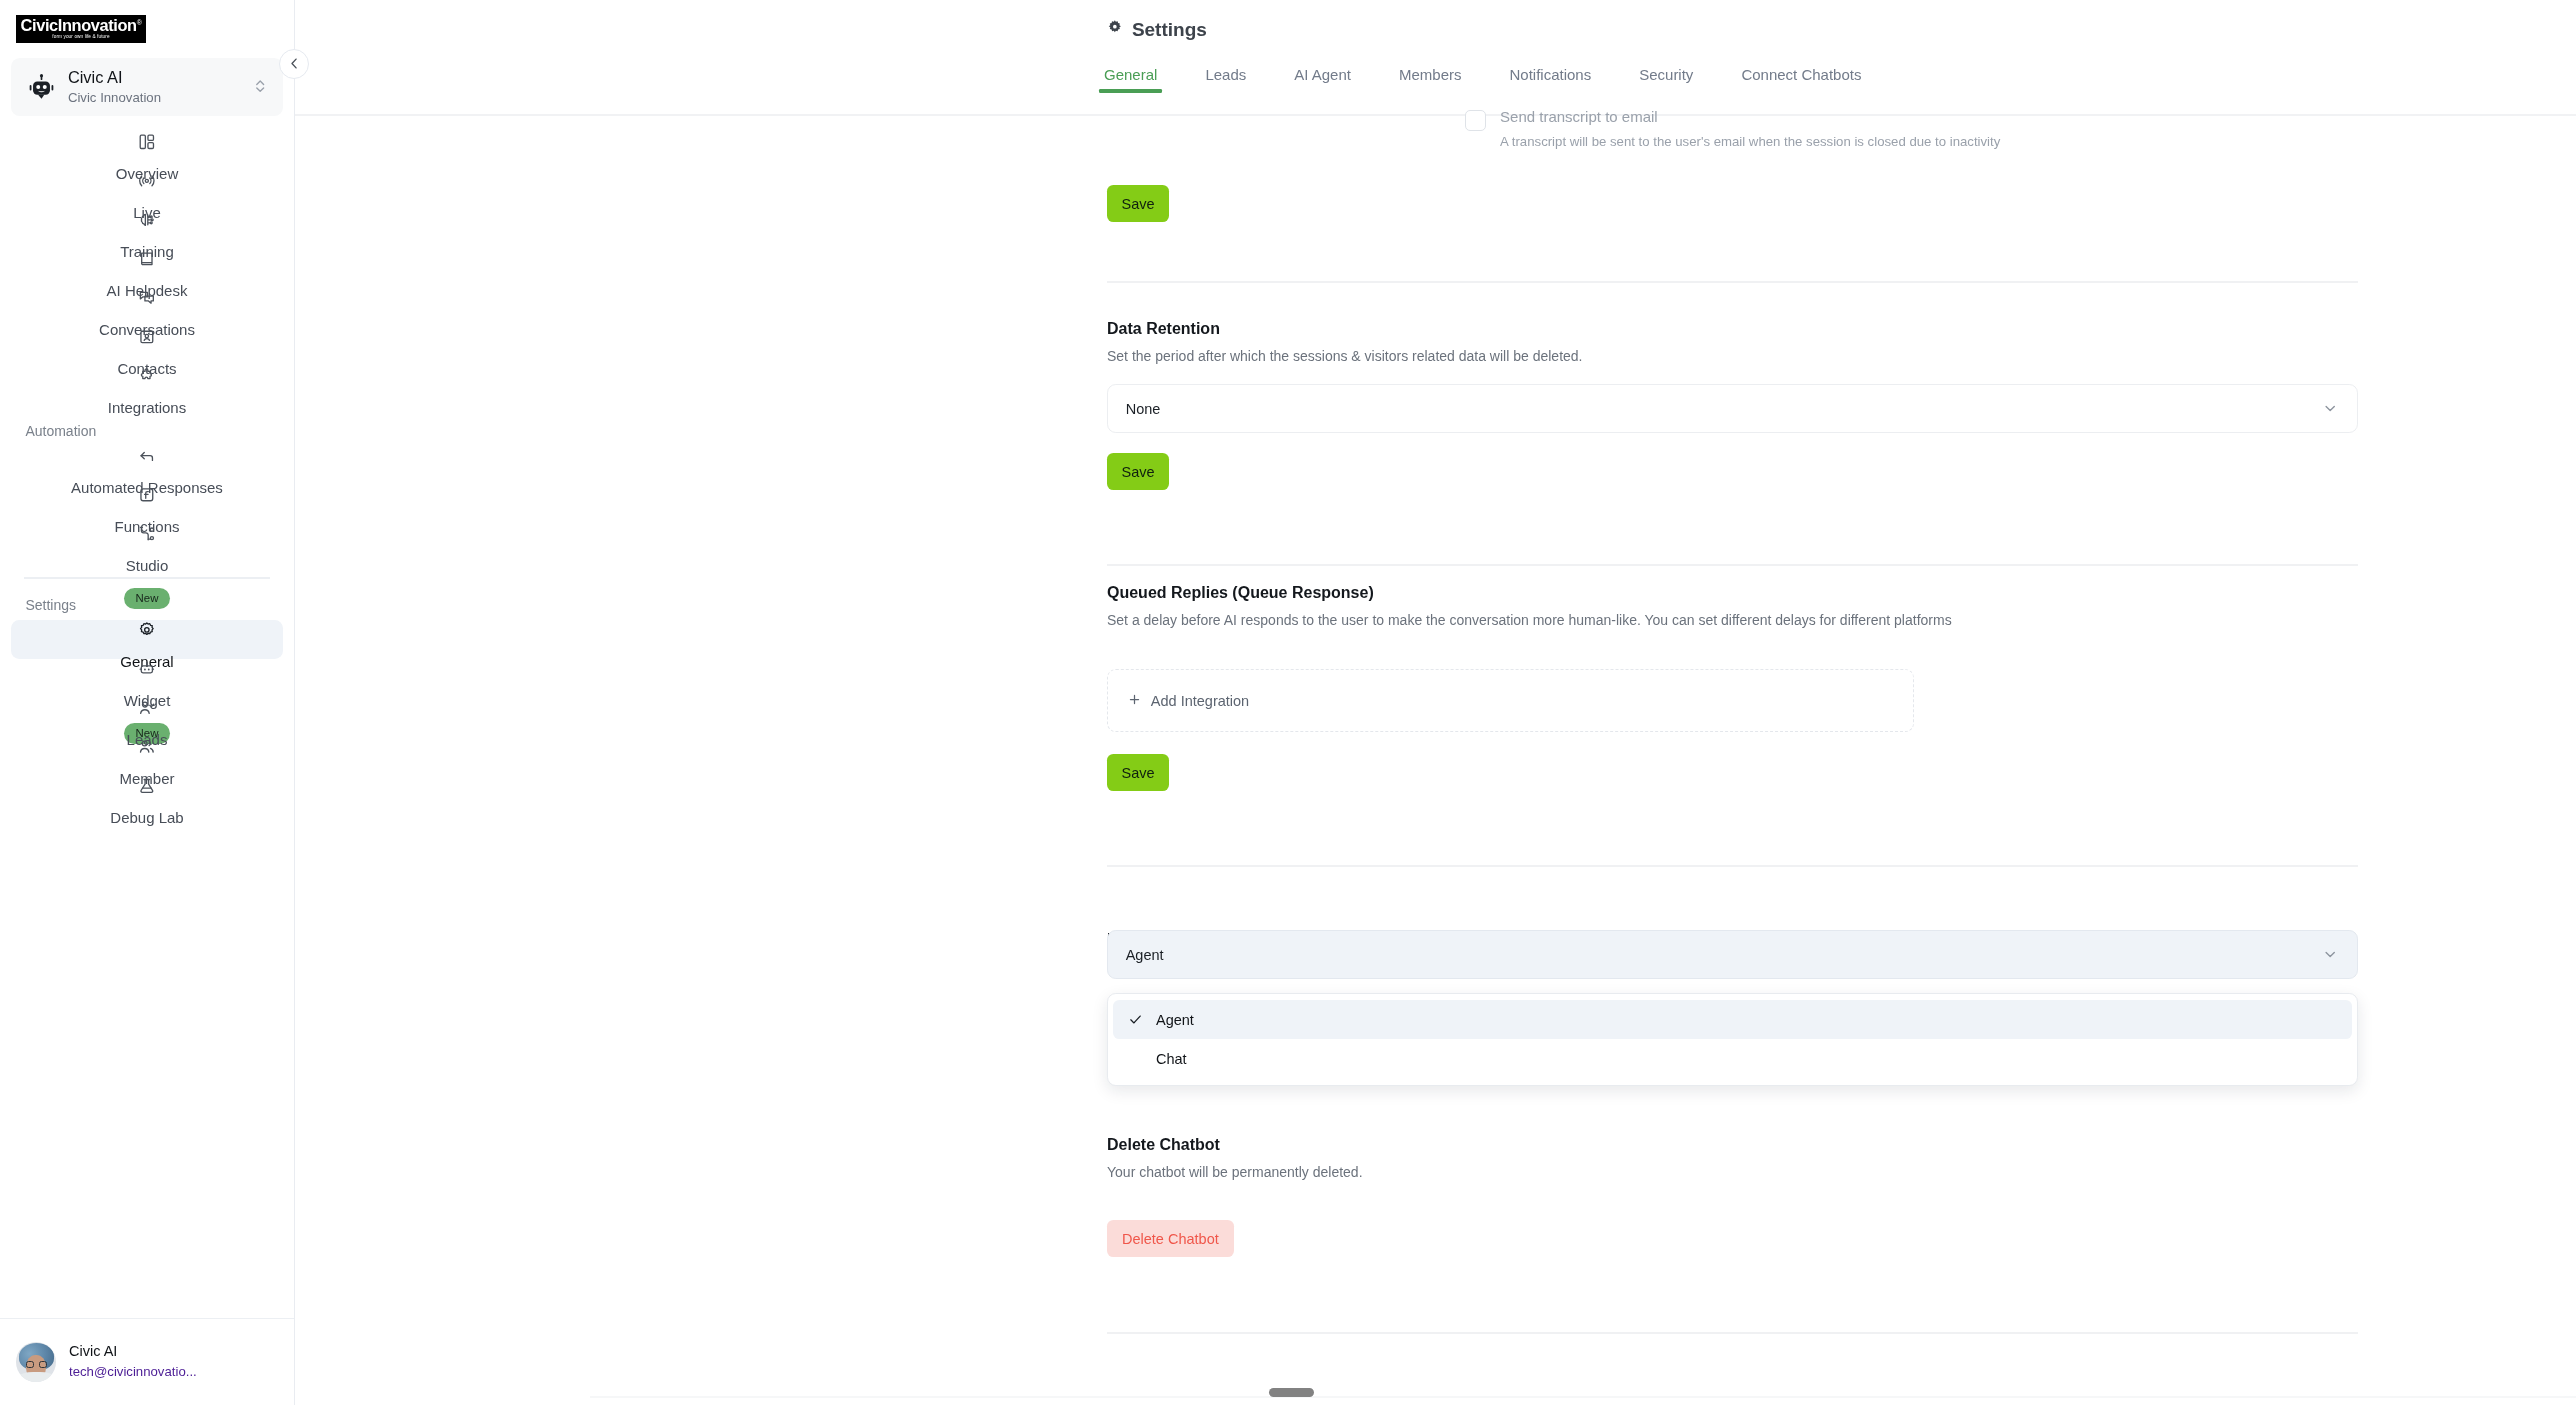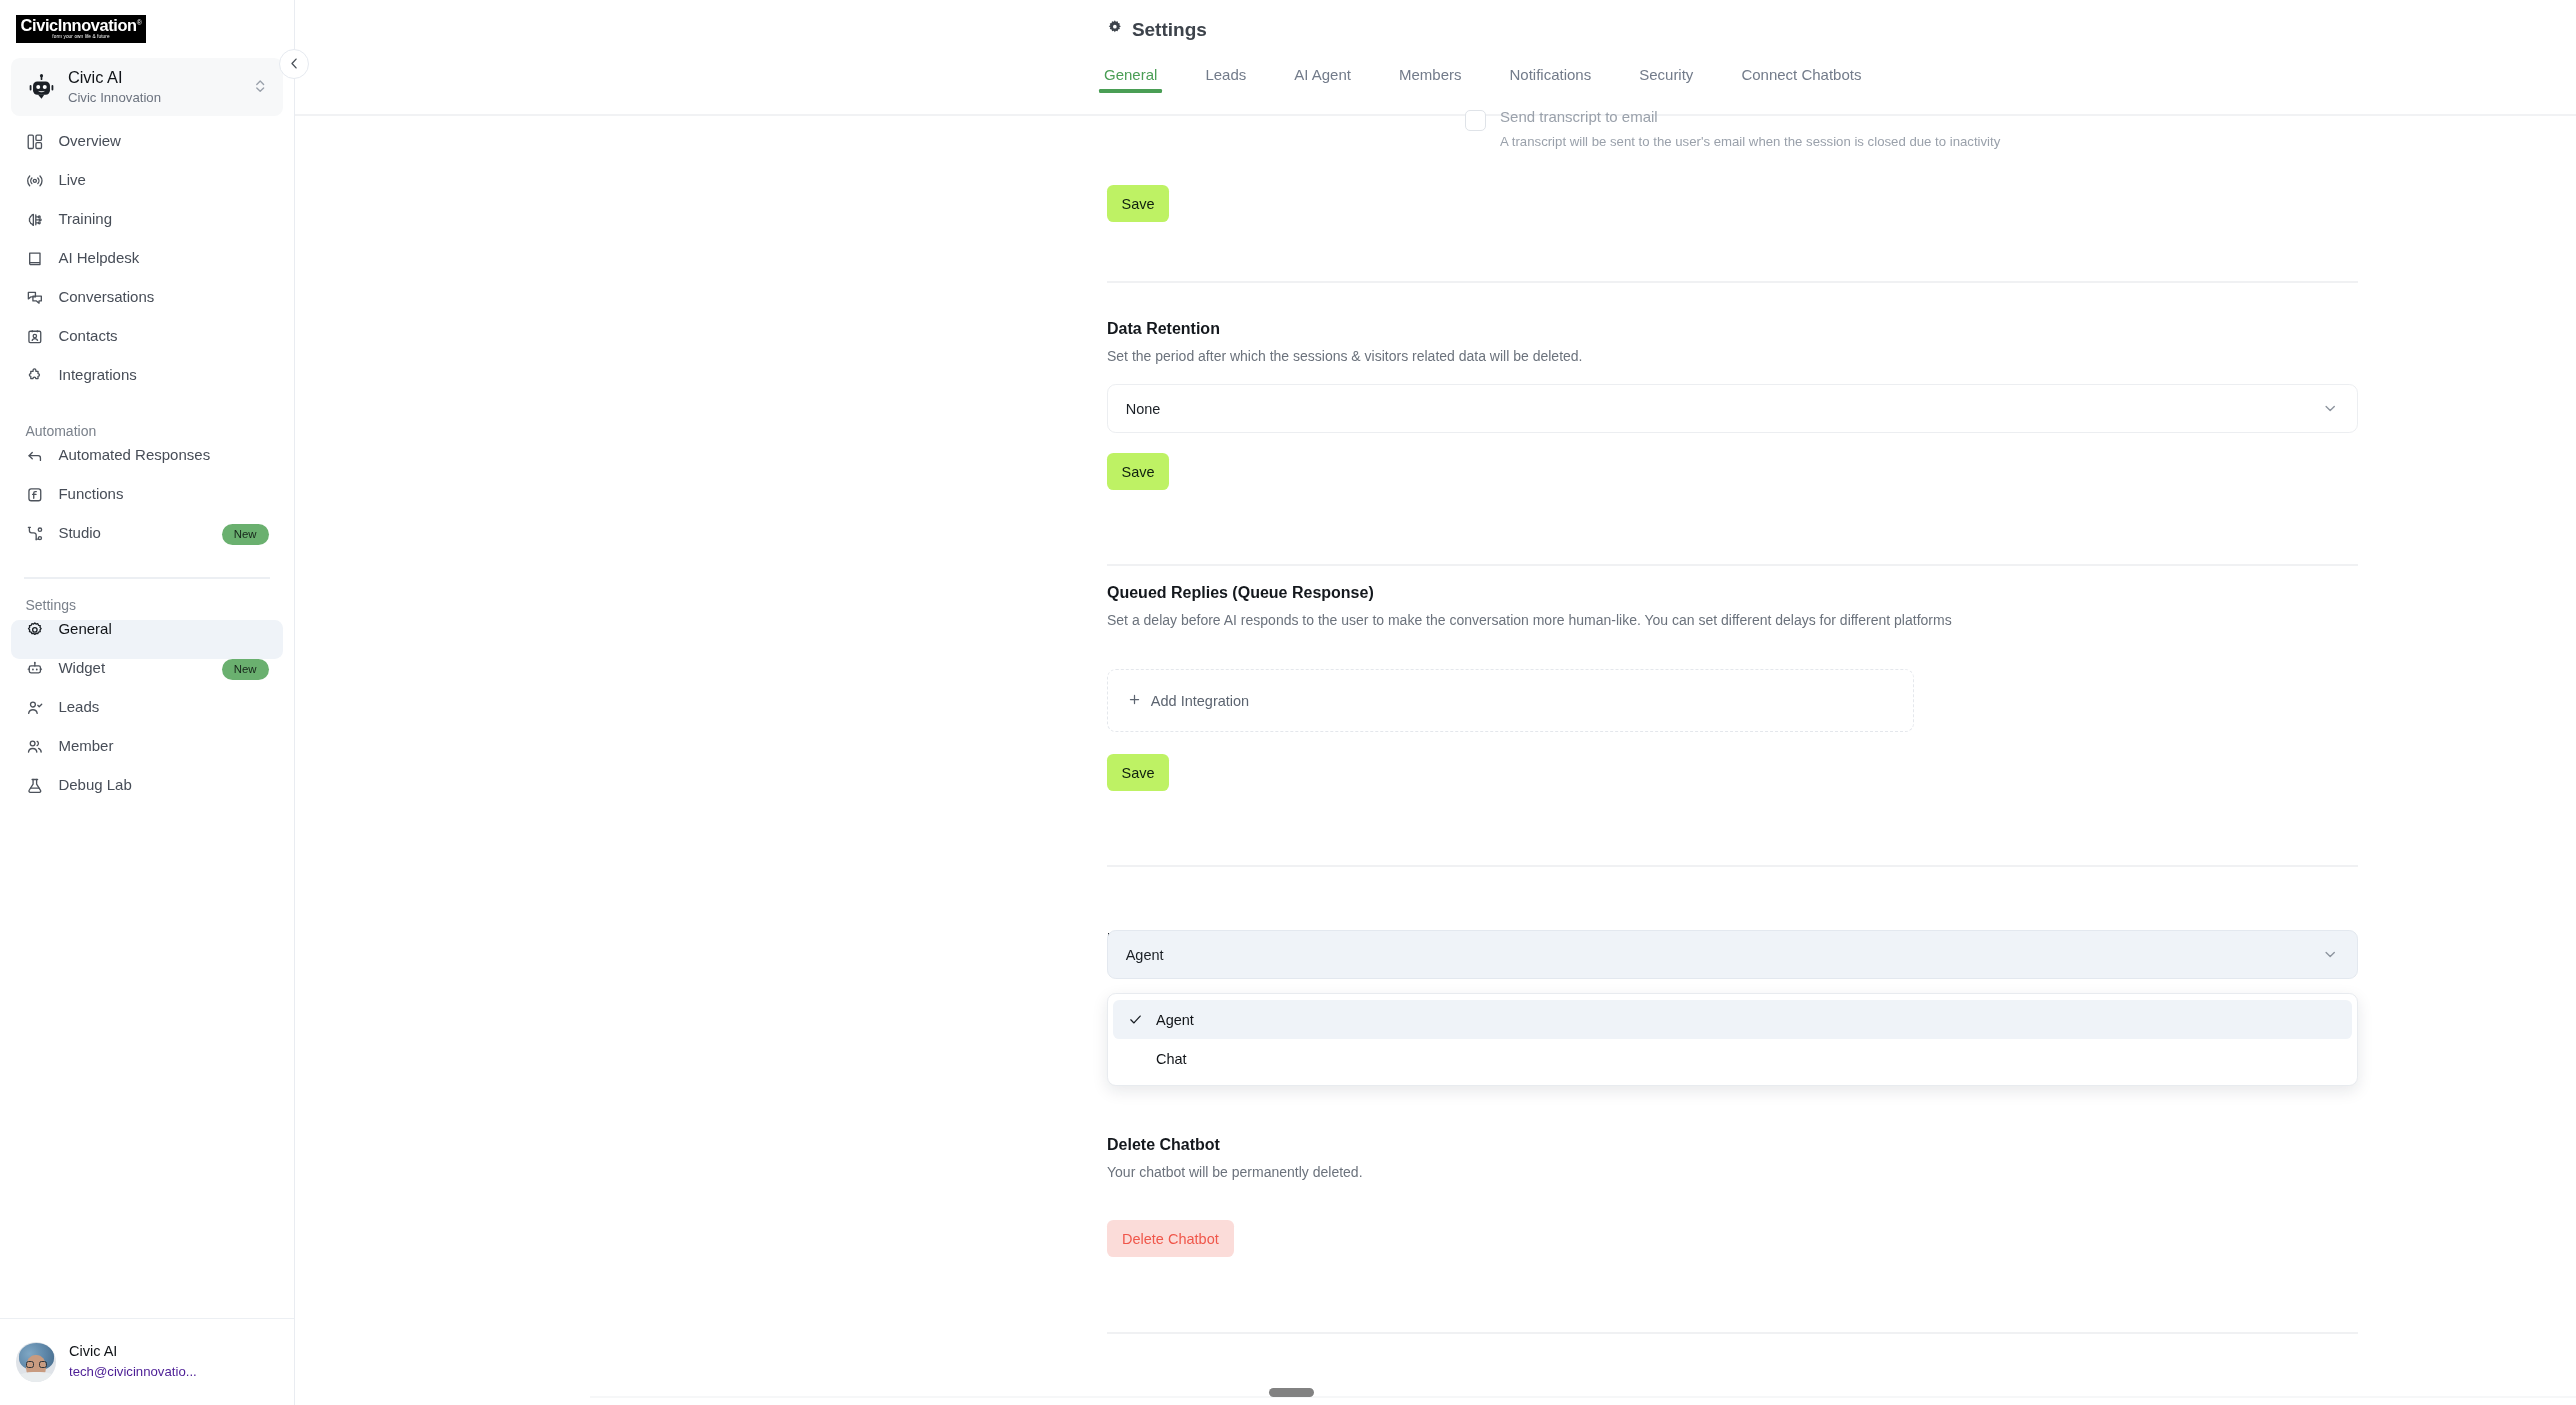--- a/index.html
+++ b/index.html
@@ -55,24 +55,24 @@
   .collapse-btn {
     position: absolute; left: 279px; top: 49px;
     width: 30px; height: 30px; border-radius: 50%;
     background: #ffffff; border: 1.9px solid #e6eaf0;
     display: flex; align-items: center; justify-content: center;
     cursor: pointer; z-index: 20;
   }
 
   .nav { margin-top: 16.4px; padding: 0 11.4px; flex: 1; overflow: hidden; }
   .nav-item {
-    display: flex; align-items: flex-start; gap: 14px;
+    display: flex; align-items: center; gap: 14px;
     height: 39px; padding: 0 14px;
     border-radius: 8.2px; cursor: pointer;
-    color: #474d57; font-size: 15px;
+    color: #474d57; font-size: 15px; flex-direction: column;
   }
   .nav-item .ni-ico { width: 19px; height: 19px; flex: 0 0 19px; display:flex; align-items:center; justify-content:center; }
   .nav-item .ni-label { flex: 1; white-space: nowrap; }
   .nav-item.active { background: #eff3f8; color: #111418; }
   .badge-new {
     background: #6ab06f; color: #16251a;
     font-size: 11.4px; font-weight: 400;
     border-radius: 630px; padding: 4.4px 12px 5px 12px;
     line-height: 1; white-space: nowrap;
   }
@@ -133,21 +133,21 @@
   .tab-rule { position: absolute; left: 0; right: 0; top: 114px; height: 1.9px; background: #f1f2f4; }
 
   .content { position: absolute; left: 0; right: 0; top: 116px; bottom: 0; }
   .col { position: absolute; left: 812px; width: 1251px; }
 
   .sect-title { font-size: 16px; font-weight: bold; color: #14181d; line-height: 1.2; }
   .sect-desc  { font-size: 14px; color: #6b727c; line-height: 1.4; margin-top: 8.8px; }
   .divider { height: 1.9px; background: #f0f1f3; }
 
   .btn-save {
-    background: #bef264; color: #10210f;
+    background: #84cc16; color: #10210f;
     font-size: 14.5px; border: none; border-radius: 6.3px;
     padding: 0 14.5px; height: 37px; cursor: pointer;
     font-family: inherit;
   }
   .btn-delete {
     background: #fbdcd9; color: #f0564a;
     font-size: 14.5px; border: none; border-radius: 6.3px;
     padding: 0 15px; height: 37px; cursor: pointer;
     font-family: inherit;
   }

